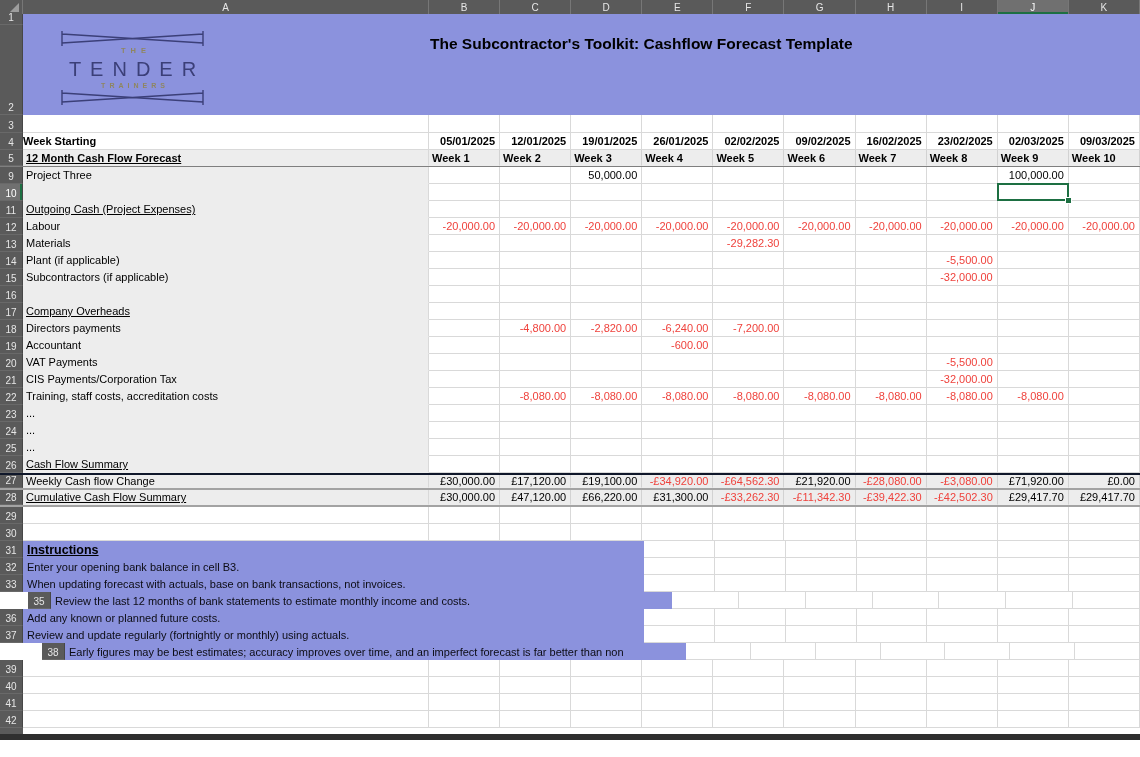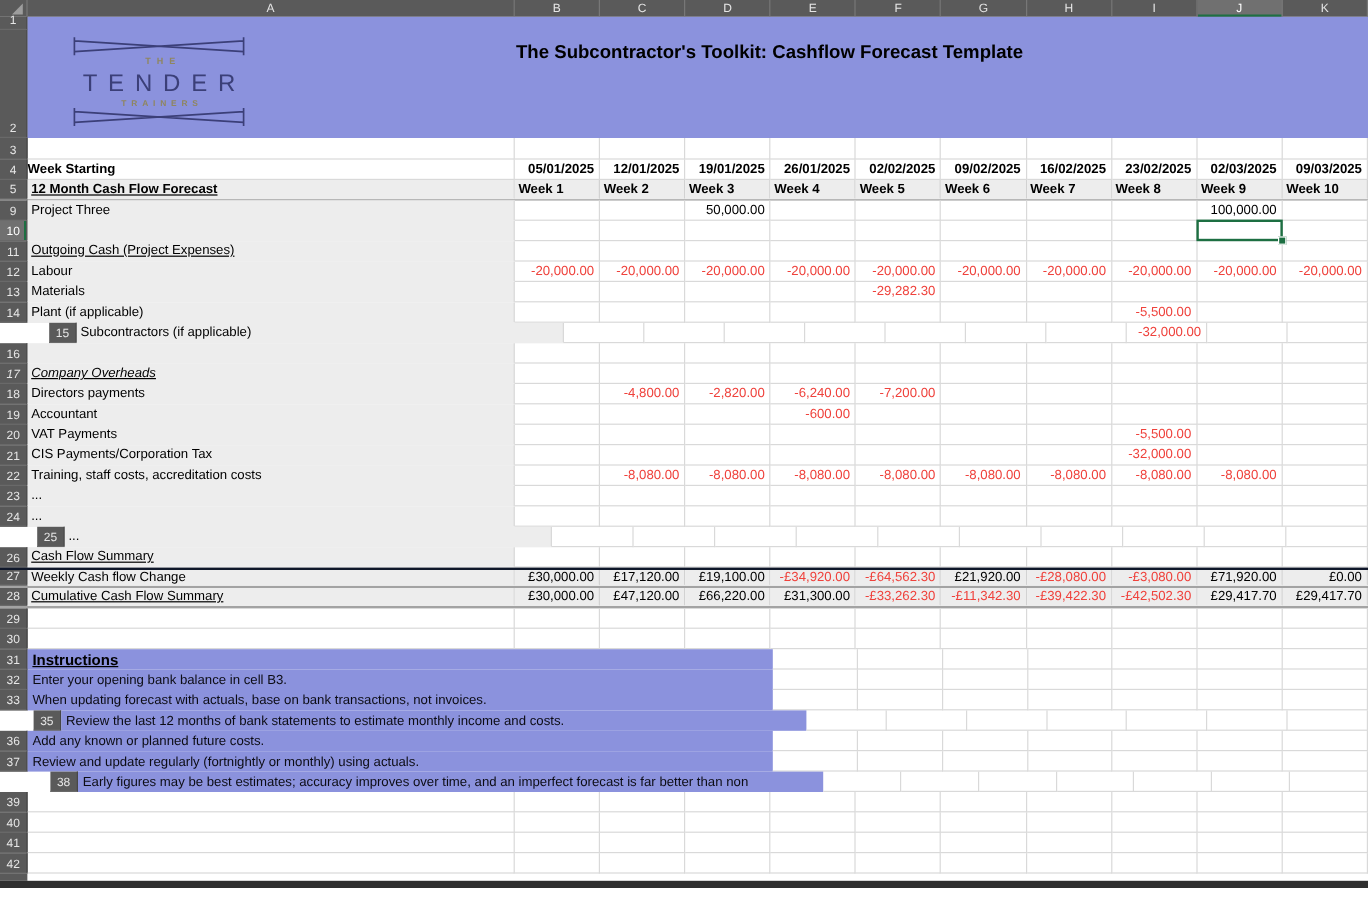--- a/index.html
+++ b/index.html
@@ -316,21 +316,21 @@
         <div class="cell dcell ar"></div>
         <div class="cell dcell ar"></div>
         <div class="cell dcell ar"></div>
         <div class="cell dcell ar"></div>
         <div class="cell dcell ar">
           <span class="neg">-5,500.00</span>
         </div>
         <div class="cell dcell ar"></div>
         <div class="cell dcell ar"></div>
       </div>
-      <div class="row" style="height: 17px; padding-left: 41px;">
+      <div class="row" style="height: 17px;">
         <div class="rowheader">15</div>
         <div class="cell acell fill">
           <span>Subcontractors  (if applicable)</span>
         </div>
         <div class="cell dcell ar"></div>
         <div class="cell dcell ar"></div>
         <div class="cell dcell ar"></div>
         <div class="cell dcell ar"></div>
         <div class="cell dcell ar"></div>
         <div class="cell dcell ar"></div>
@@ -348,21 +348,21 @@
         <div class="cell dcell ar"></div>
         <div class="cell dcell ar"></div>
         <div class="cell dcell ar"></div>
         <div class="cell dcell ar"></div>
         <div class="cell dcell ar"></div>
         <div class="cell dcell ar"></div>
         <div class="cell dcell ar"></div>
         <div class="cell dcell ar"></div>
         <div class="cell dcell ar"></div>
       </div>
-      <div class="row" style="height: 17px; font-style: italic;">
+      <div class="row" style="height: 17px;">
         <div class="rowheader">17</div>
         <div class="cell acell fill">
           <span class="u">Company Overheads </span>
         </div>
         <div class="cell dcell ar"></div>
         <div class="cell dcell ar"></div>
         <div class="cell dcell ar"></div>
         <div class="cell dcell ar"></div>
         <div class="cell dcell ar"></div>
         <div class="cell dcell ar"></div>
@@ -506,21 +506,21 @@
         <div class="cell dcell ar"></div>
         <div class="cell dcell ar"></div>
         <div class="cell dcell ar"></div>
         <div class="cell dcell ar"></div>
         <div class="cell dcell ar"></div>
         <div class="cell dcell ar"></div>
         <div class="cell dcell ar"></div>
         <div class="cell dcell ar"></div>
         <div class="cell dcell ar"></div>
       </div>
-      <div class="row" style="height: 17px; padding-left: 31px;">
+      <div class="row" style="height: 17px;">
         <div class="rowheader">25</div>
         <div class="cell acell fill">
           <span>...</span>
         </div>
         <div class="cell dcell ar"></div>
         <div class="cell dcell ar"></div>
         <div class="cell dcell ar"></div>
         <div class="cell dcell ar"></div>
         <div class="cell dcell ar"></div>
         <div class="cell dcell ar"></div>

